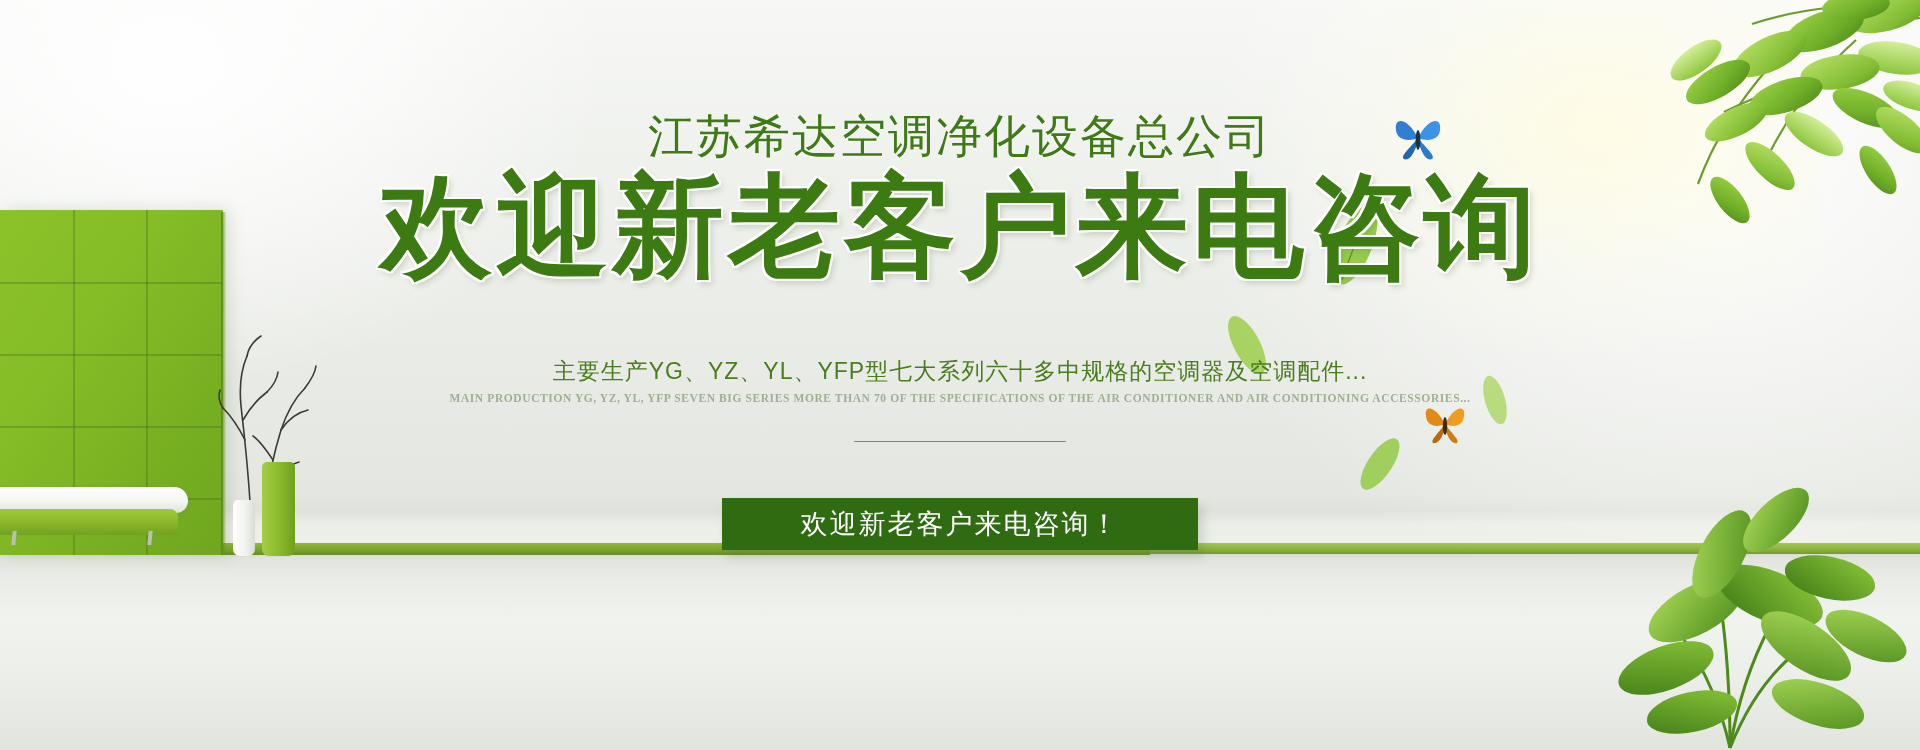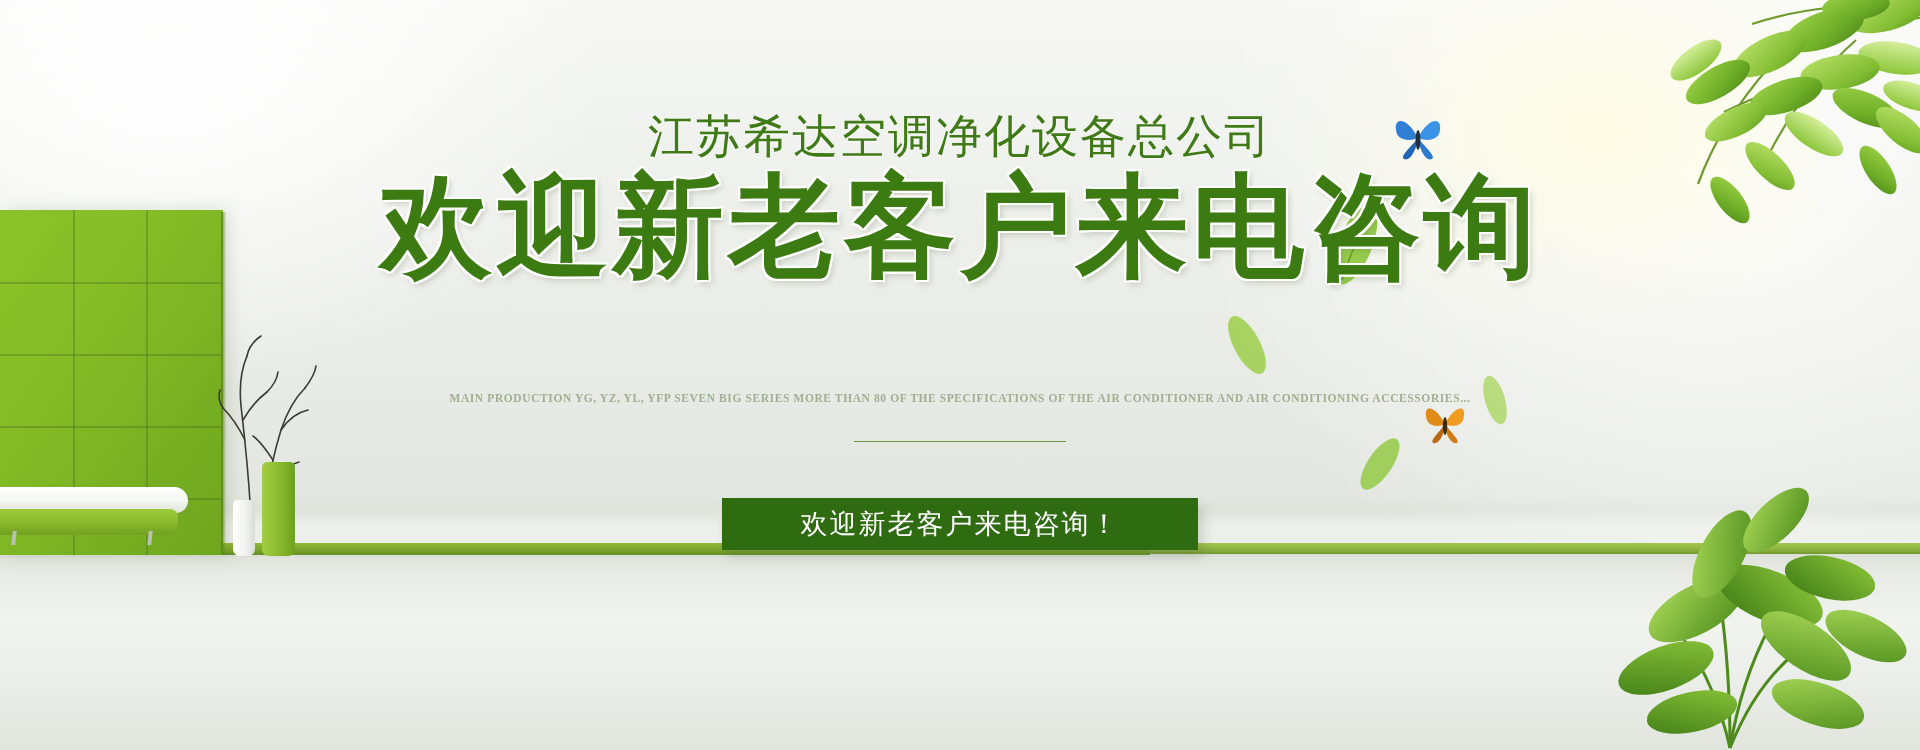--- a/index.html
+++ b/index.html
@@ -361,21 +361,22 @@
       <ellipse cx="238" cy="254" rx="48" ry="21" fill="url(#pl1)" transform="rotate(18 238 254)"></ellipse>
     </g>
   </svg>
 
   <div class="content">
 
     <div class="company-name">江苏希达空调净化设备总公司</div>
 
     <div class="headline">欢迎新老客户来电咨询</div>
 
-
-    <div class="sub-en">MAIN PRODUCTION YG, YZ, YL, YFP SEVEN BIG SERIES MORE THAN 80 OF THE SPECIFICATIONS OF THE AIR CONDITIONER AND AIR CONDITIONING ACCESSORIES...</div>
+    <div class="sub-cn">主要生产YG、YZ、YL、YFP型七大系列六十多中规格的空调器及空调配件...</div>
+
+    <div class="sub-en">MAIN PRODUCTION YG, YZ, YL, YFP SEVEN BIG SERIES MORE THAN 70 OF THE SPECIFICATIONS OF THE AIR CONDITIONER AND AIR CONDITIONING ACCESSORIES...</div>
 
     <div class="divider"></div>
 
     <button class="cta">欢迎新老客户来电咨询！</button>
   </div>
 
 </div>
 
 </body></html>

